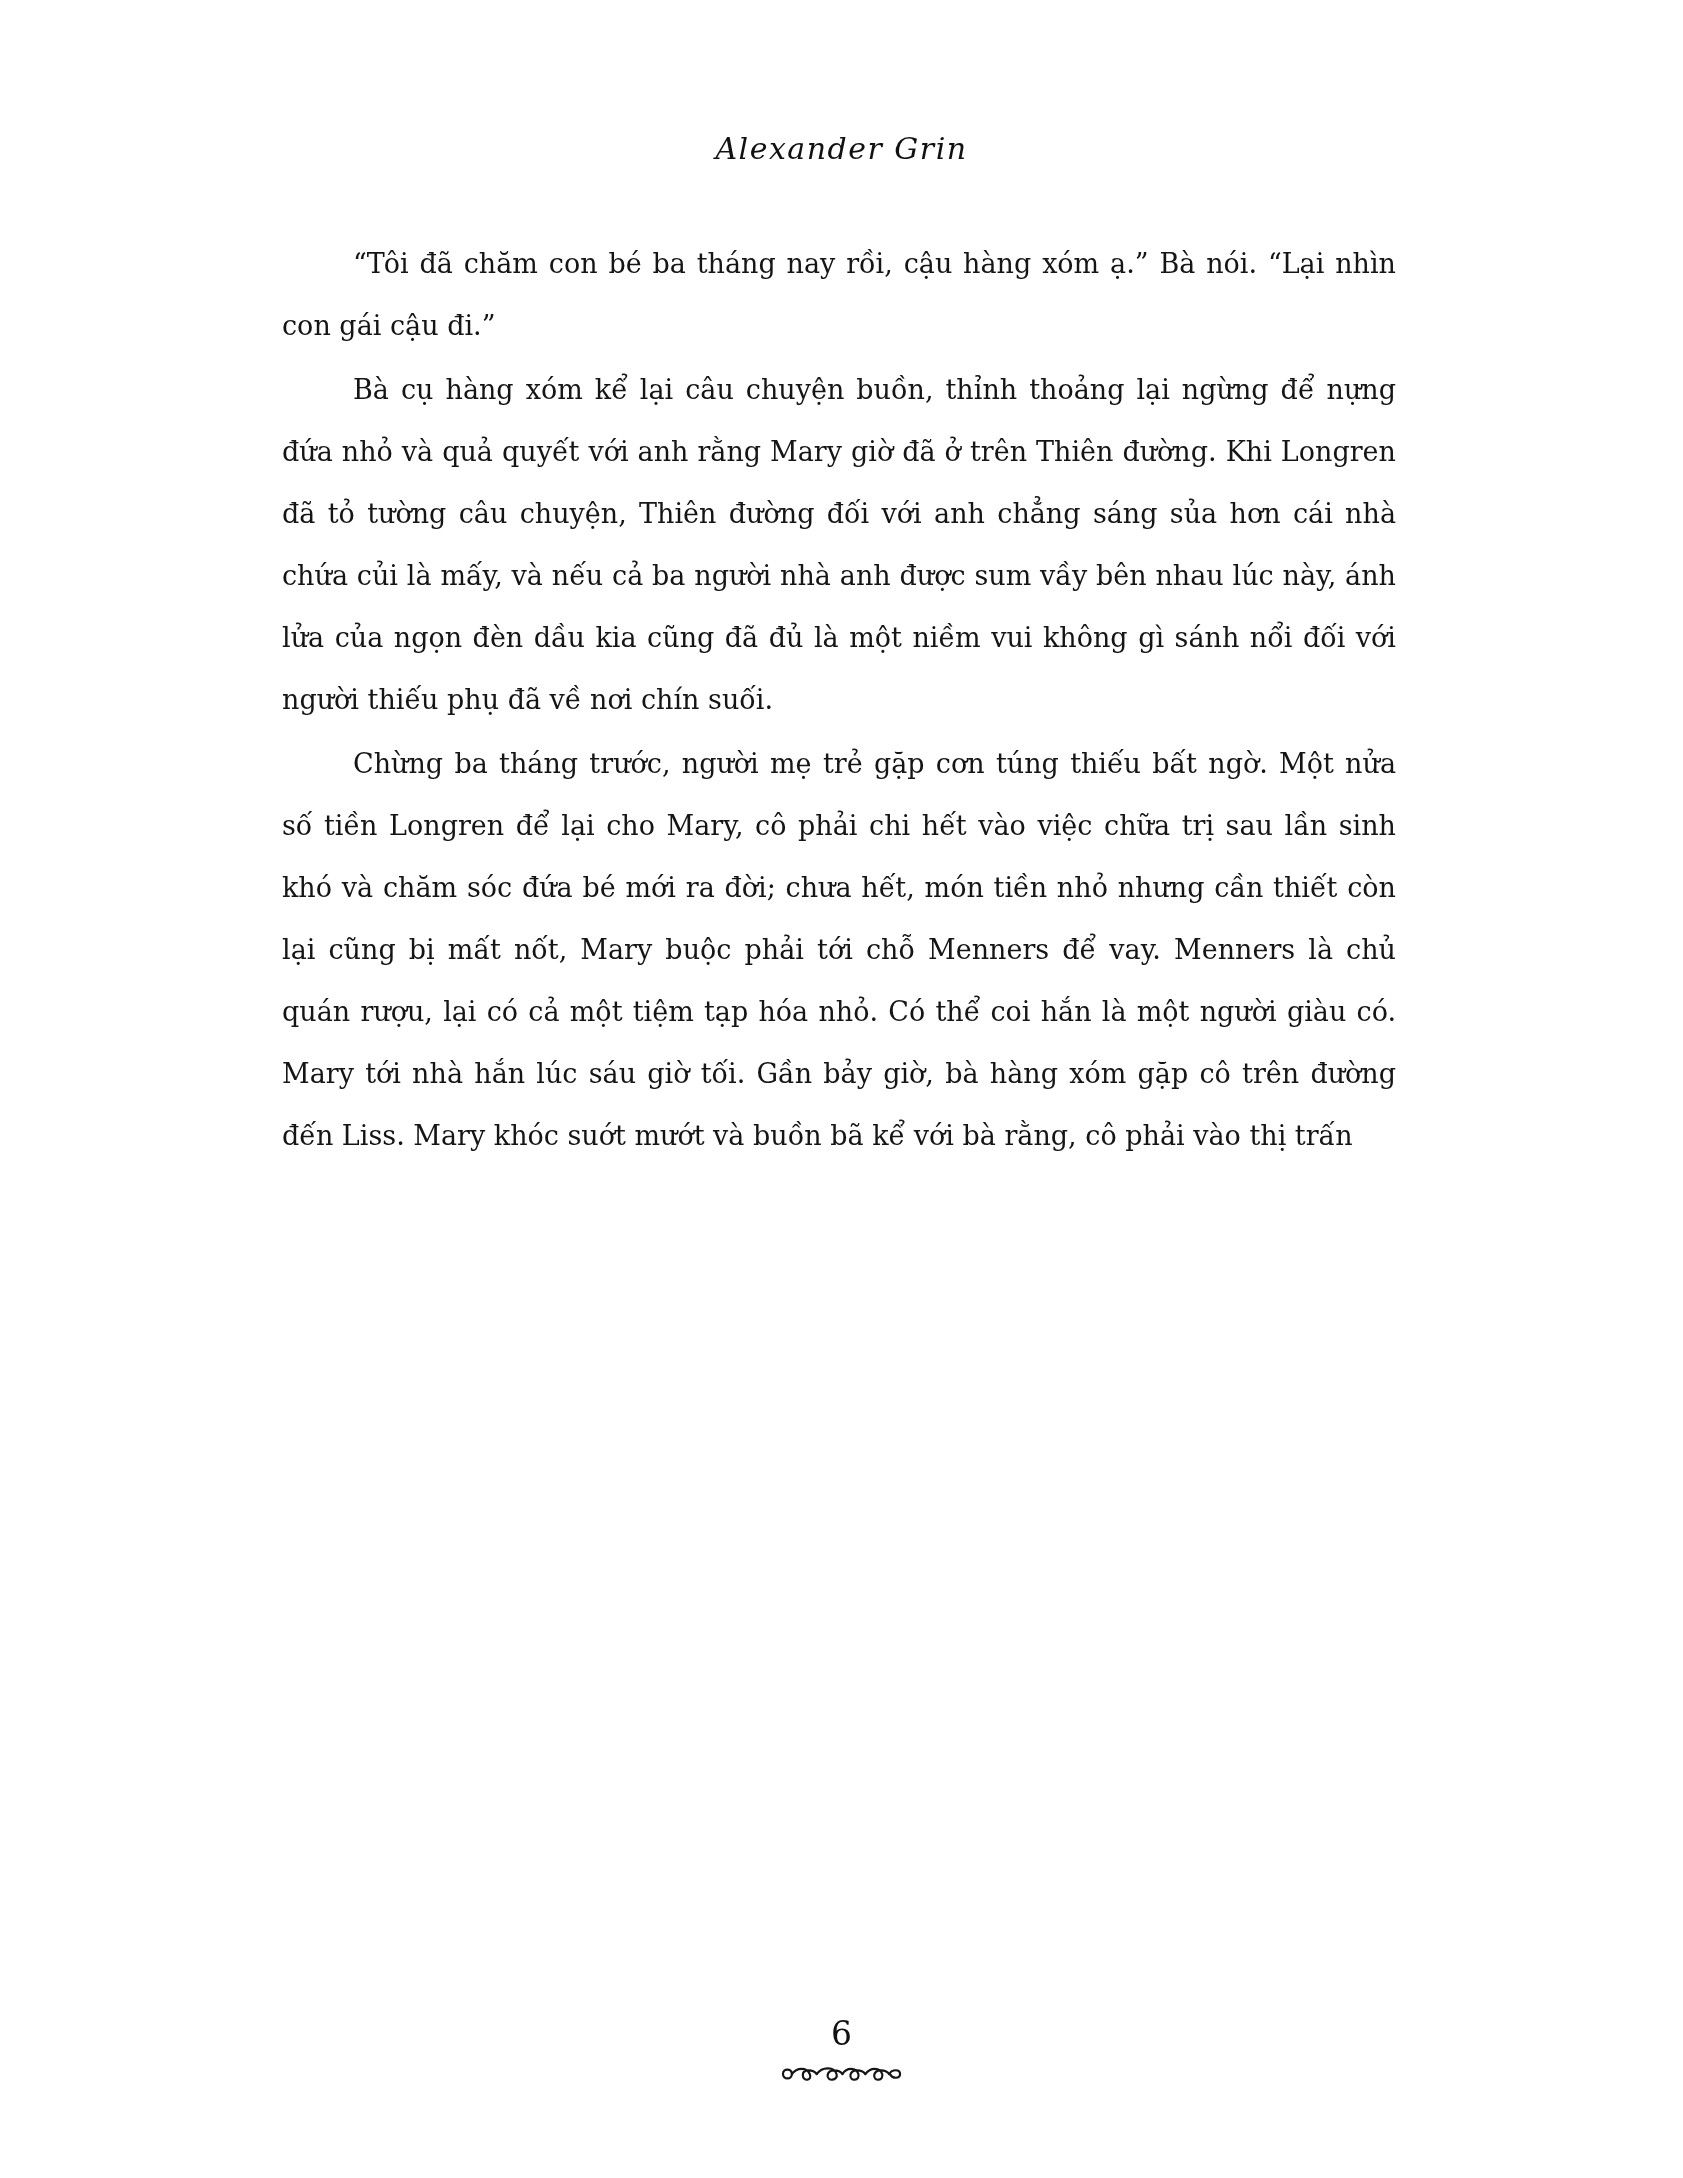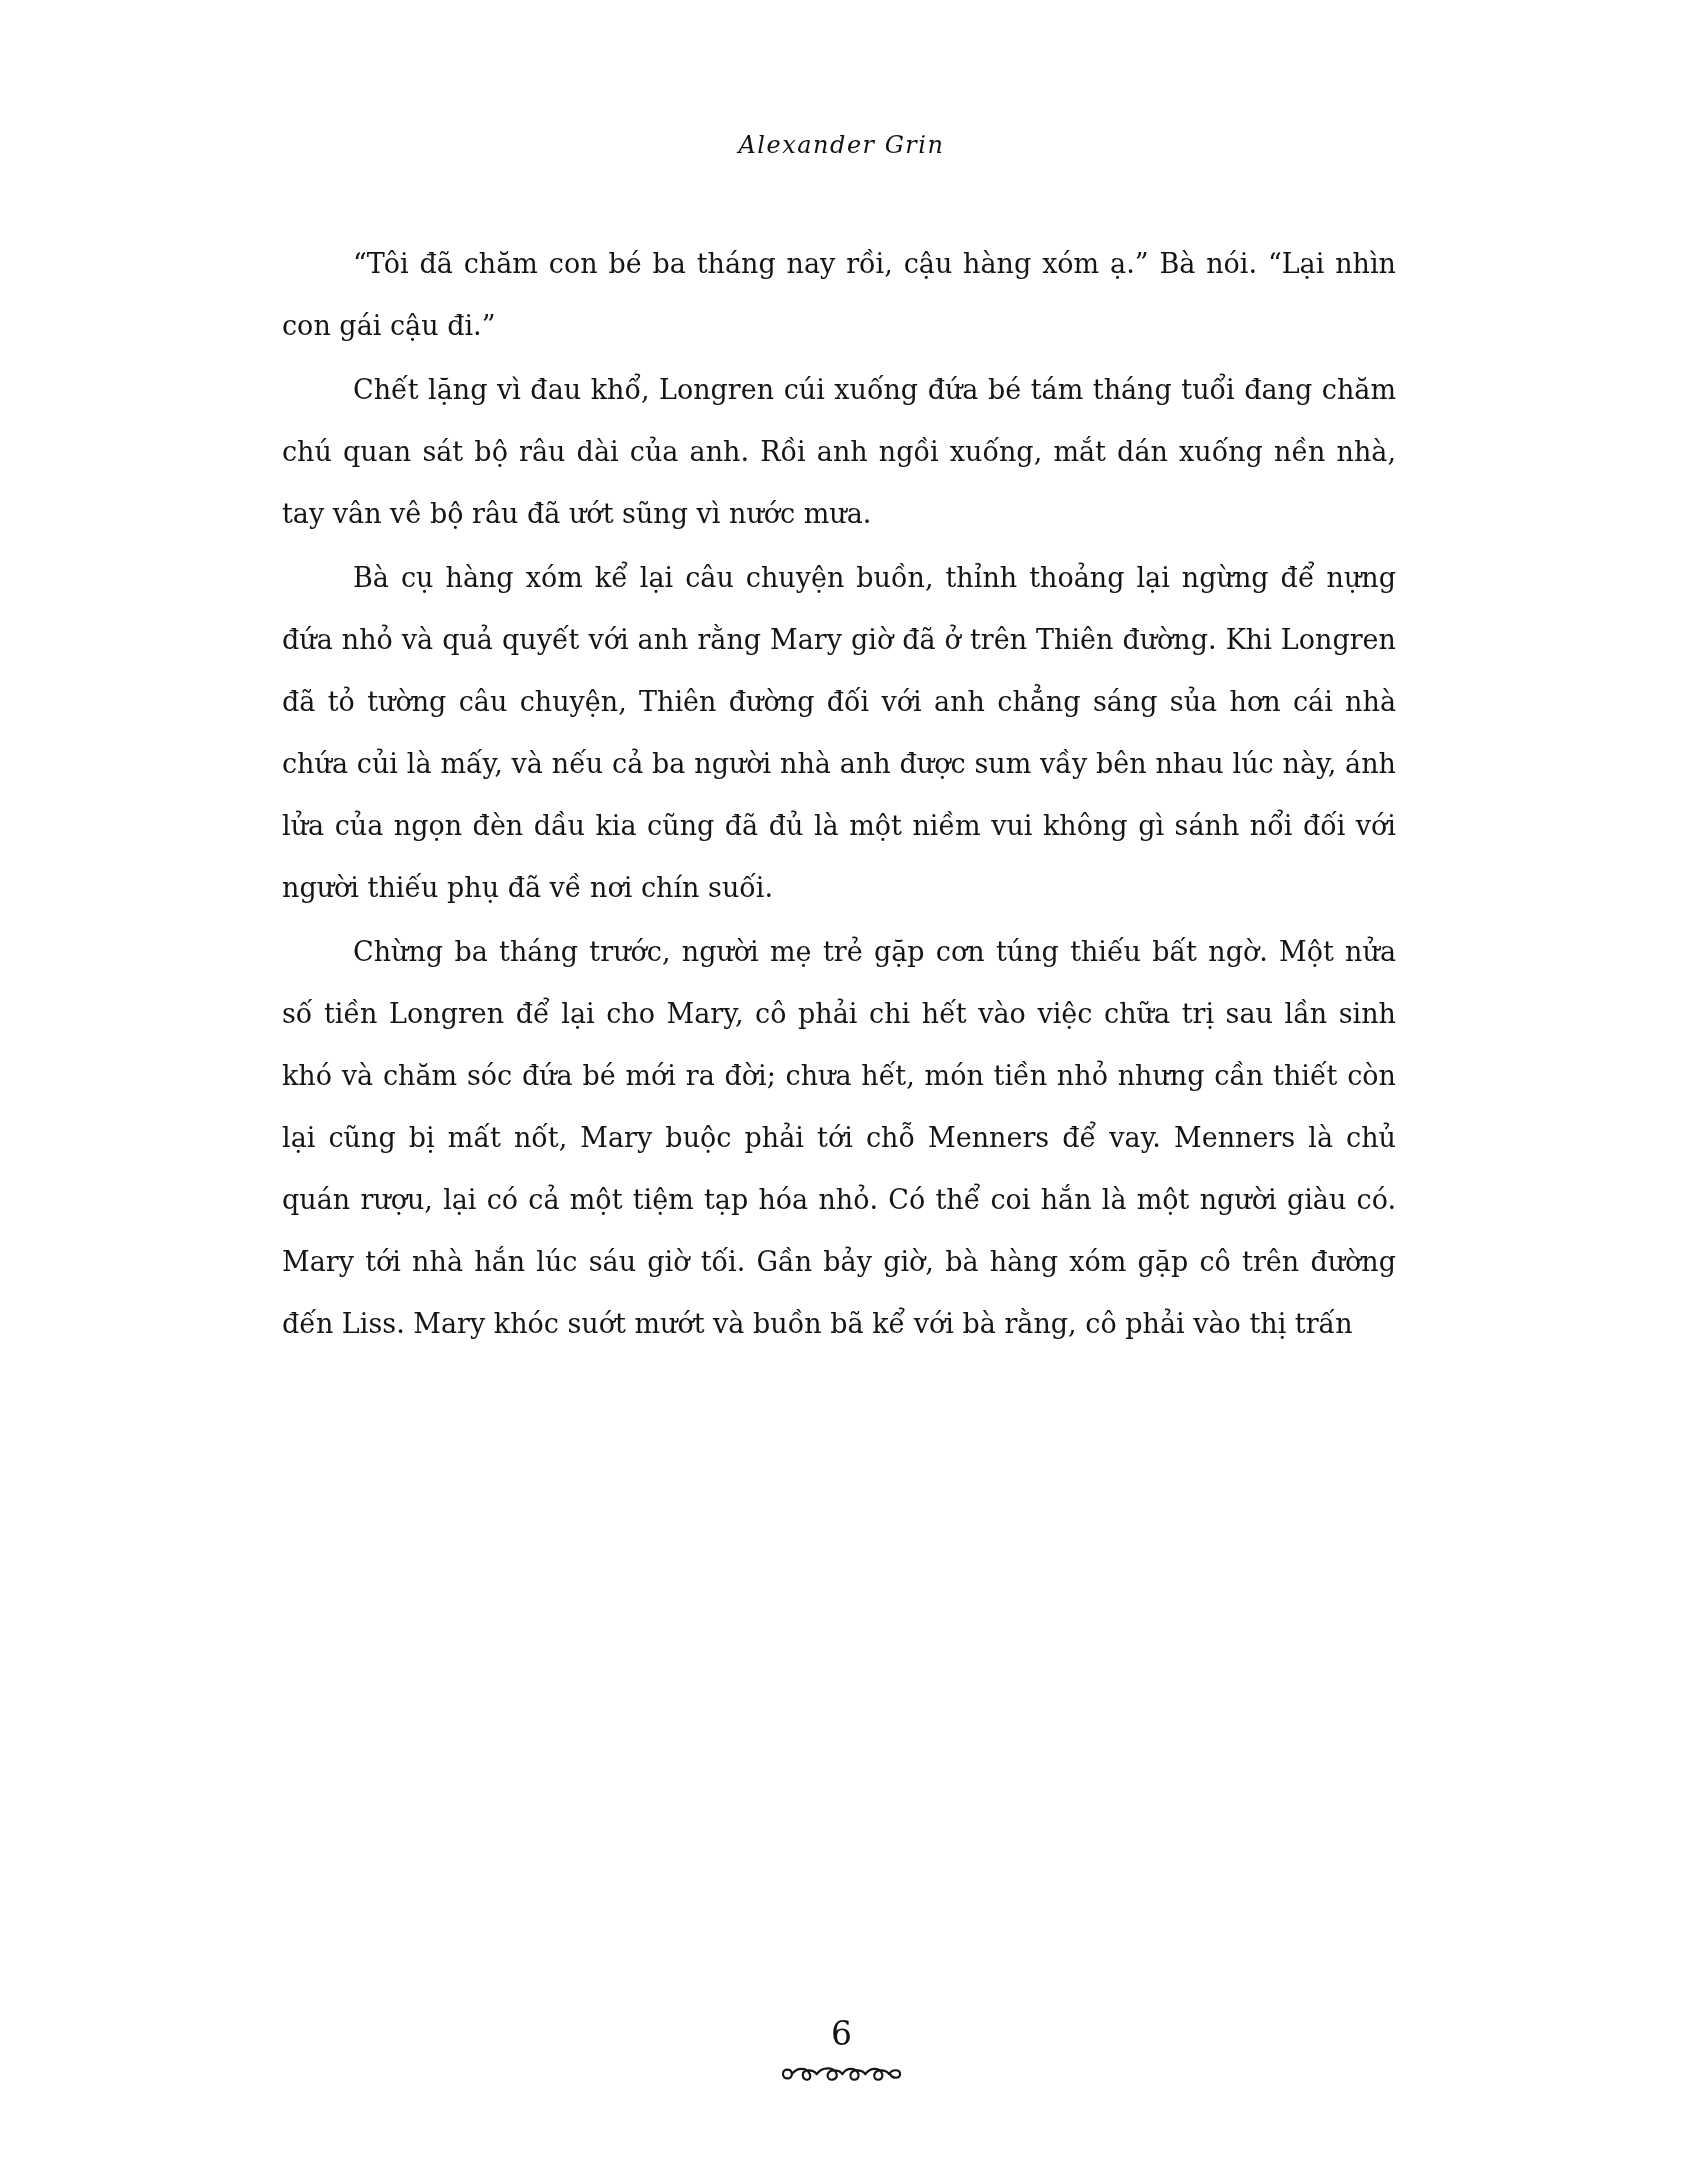--- a/index.html
+++ b/index.html
@@ -18,21 +18,21 @@
     color: #1a1a1a;
   }
   .running-head {
     position: absolute;
     top: 131px;
     left: 0;
     width: 100%;
     text-align: center;
     font-family: "DejaVu Serif", "Liberation Serif", serif;
     font-style: italic;
-    font-size: 24px;
+    font-size: 30px;
     letter-spacing: 1.5px;
     color: #111111;
   }
   .text-block {
     position: absolute;
     top: 233px;
     left: 282px;
     width: 1114px;
   }
   .para {
@@ -70,21 +70,20 @@
 </style>
 </head>
 <body>
 
 <div class="page">
 
   <div class="running-head">Alexander Grin</div>
 
   <div class="text-block">
     <p class="para">“Tôi đã chăm con bé ba tháng nay rồi, cậu hàng xóm ạ.” Bà nói. “Lại nhìn con gái cậu đi.”</p>
-    <p class="para">Chết lặng vì đau khổ, Longren cúi xuống đứa bé tám tháng tuổi đang chăm chú quan sát bộ râu dài của anh. Rồi anh ngồi xuống, mắt dán xuống nền nhà, tay vân vê bộ râu đã ướt sũng vì nước mưa.</p>
     <p class="para">Bà cụ hàng xóm kể lại câu chuyện buồn, thỉnh thoảng lại ngừng để nựng đứa nhỏ và quả quyết với anh rằng Mary giờ đã ở trên Thiên đường. Khi Longren đã tỏ tường câu chuyện, Thiên đường đối với anh chẳng sáng sủa hơn cái nhà chứa củi là mấy, và nếu cả ba người nhà anh được sum vầy bên nhau lúc này, ánh lửa của ngọn đèn dầu kia cũng đã đủ là một niềm vui không gì sánh nổi đối với người thiếu phụ đã về nơi chín suối.</p>
     <p class="para last">Chừng ba tháng trước, người mẹ trẻ gặp cơn túng thiếu bất ngờ. Một nửa số tiền Longren để lại cho Mary, cô phải chi hết vào việc chữa trị sau lần sinh khó và chăm sóc đứa bé mới ra đời; chưa hết, món tiền nhỏ nhưng cần thiết còn lại cũng bị mất nốt, Mary buộc phải tới chỗ Menners để vay. Menners là chủ quán rượu, lại có cả một tiệm tạp hóa nhỏ. Có thể coi hắn là một người giàu có. Mary tới nhà hắn lúc sáu giờ tối. Gần bảy giờ, bà hàng xóm gặp cô trên đường đến Liss. Mary khóc suớt mướt và buồn bã kể với bà rằng, cô phải vào thị trấn</p>
   </div>
 
   <div class="folio">6</div>
 
   <div class="ornament">
     <svg width="129" height="26" viewBox="0 0 130 26" aria-hidden="true">
       <g fill="none" stroke="#151515" stroke-width="2.2" stroke-linecap="round">
         <path d="M6 13 C6 7, 15 7, 15 13 C15 19, 6 19, 6 13 Z"></path>

